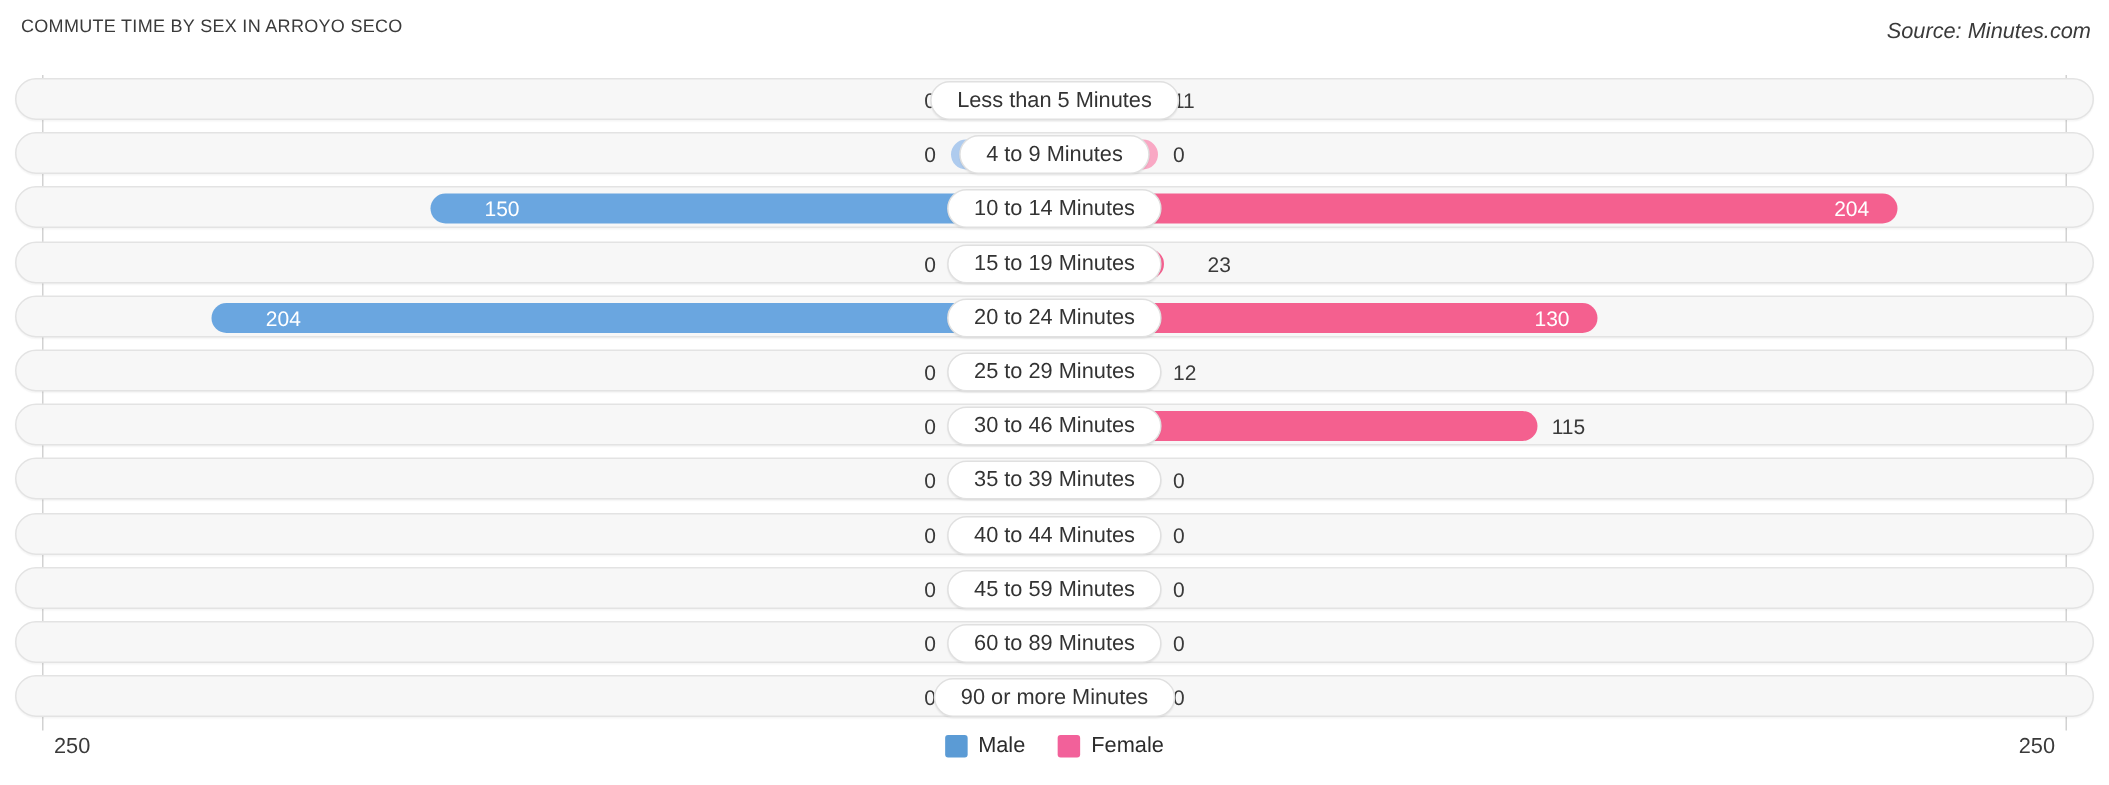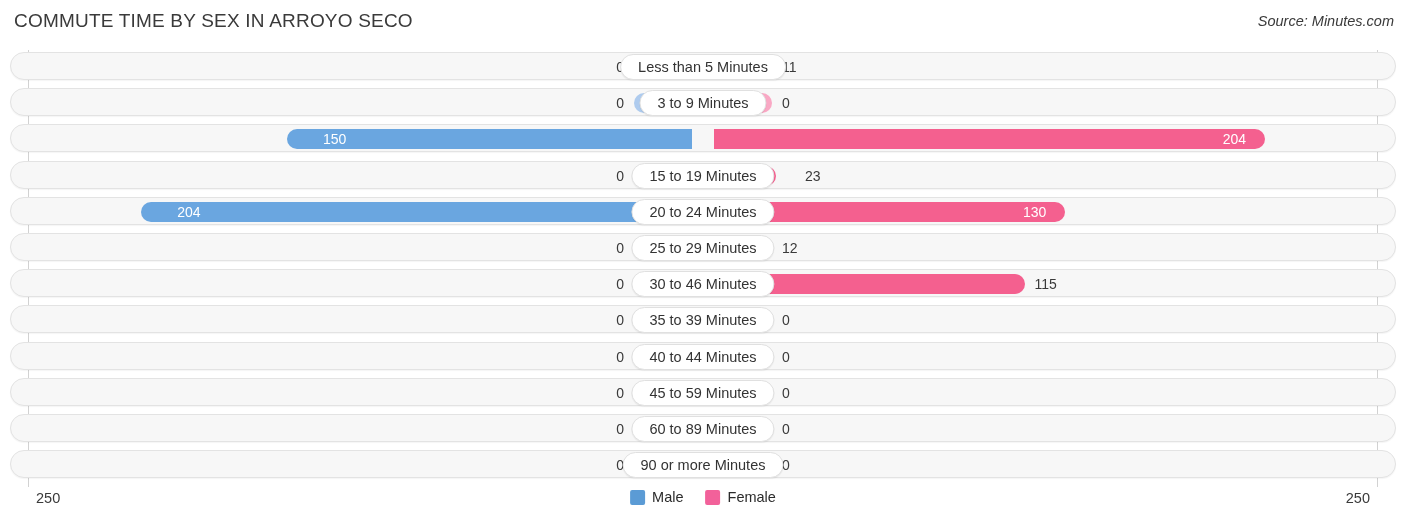--- a/index.html
+++ b/index.html
@@ -16,21 +16,21 @@
   }
 
   
   #header {
     position: absolute;
     left: 0; top: 0; width: 1406px; height: 44px;
   }
   #chart-title {
     position: absolute;
     left: 14px; top: 10px;
-    font-size: 19px;
+    font-size: 12px;
     letter-spacing: 0.2px;
     color: #3a3a3a;
     white-space: nowrap;
   }
   #source-label {
     position: absolute;
     right: 12px; top: 13px;
     font-size: 14.5px;
     font-style: italic;
     color: #3a3a3a;
@@ -165,27 +165,28 @@
         <div class="bar bar-female" style="width: 58px; background: rgb(244, 96, 143);"></div>
         <div class="val val-out val-male-out" style="right: 771px;">0</div>
         <div class="val val-out val-female-out" style="left: 771px;">11</div>
         <div class="cat-pill">Less than 5 Minutes</div>
       </div>
       <div class="row" style="top: 38.2px;">
         <div class="bar bar-male" style="width: 58px; background: rgb(174, 203, 238);"></div>
         <div class="bar bar-female" style="width: 58px; background: rgb(249, 168, 196);"></div>
         <div class="val val-out val-male-out" style="right: 771px;">0</div>
         <div class="val val-out val-female-out" style="left: 771px;">0</div>
-        <div class="cat-pill">3 to 9 Minutes</div>
+        <div class="cat-pill">4 to 9 Minutes</div>
       </div>
       <div class="row" style="top: 74.4px;">
         <div class="bar bar-male" style="width: 405px; background: rgb(106, 166, 224);"></div>
         <div class="bar bar-female" style="width: 550.8px; background: rgb(244, 96, 143);"></div>
         <div class="val val-in" style="left: 312px;">150</div>
         <div class="val val-in" style="left: 1211.8px;">204</div>
+        <div class="cat-pill">10 to 14 Minutes</div>
       </div>
       <div class="row" style="top: 110.6px;">
         <div class="bar bar-male" style="width: 58px; background: rgb(174, 203, 238);"></div>
         <div class="bar bar-female" style="width: 62.1px; background: rgb(244, 96, 143);"></div>
         <div class="val val-out val-male-out" style="right: 771px;">0</div>
         <div class="val val-out val-female-out" style="left: 794px;">23</div>
         <div class="cat-pill">15 to 19 Minutes</div>
       </div>
       <div class="row" style="top: 146.8px;">
         <div class="bar bar-male" style="width: 550.8px; background: rgb(106, 166, 224);"></div>

